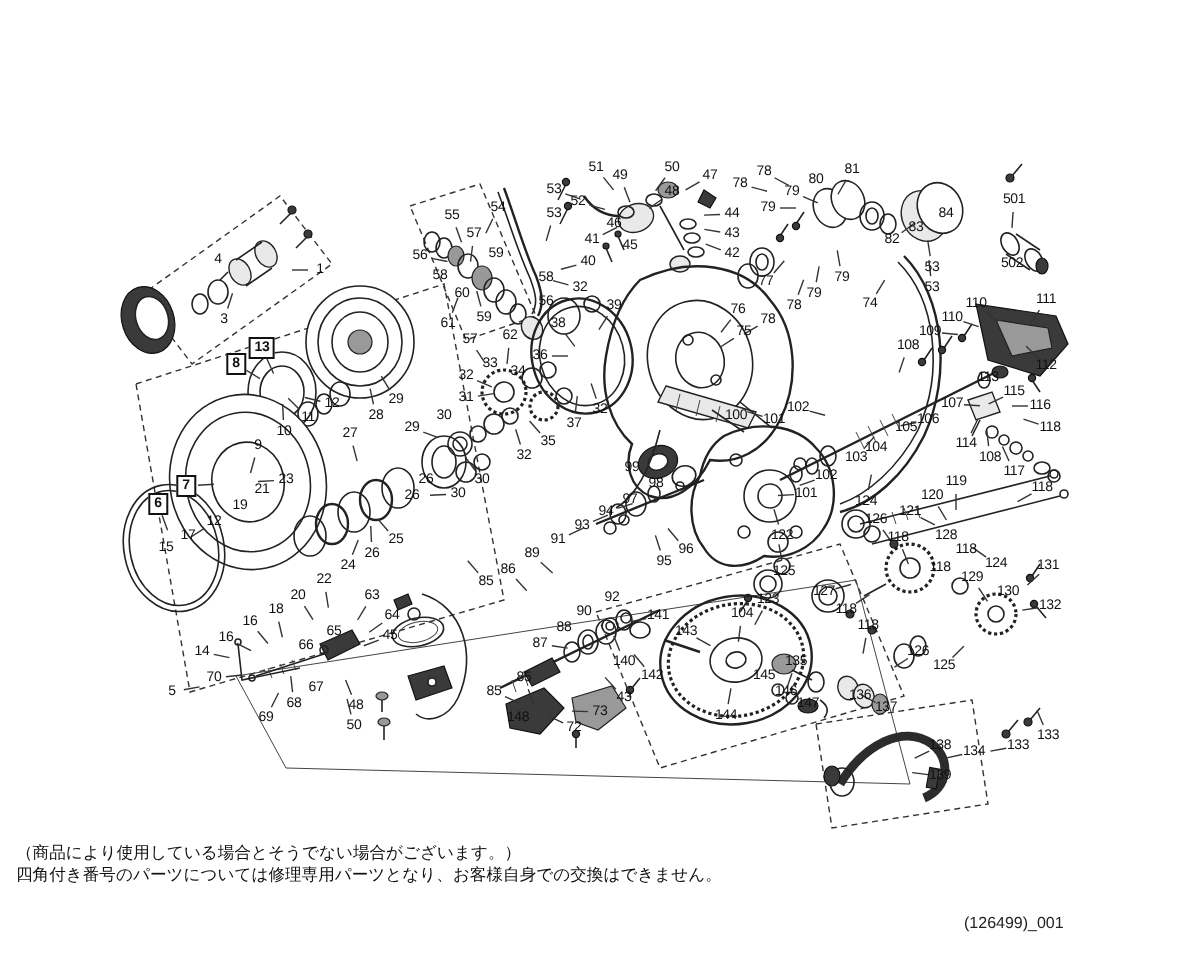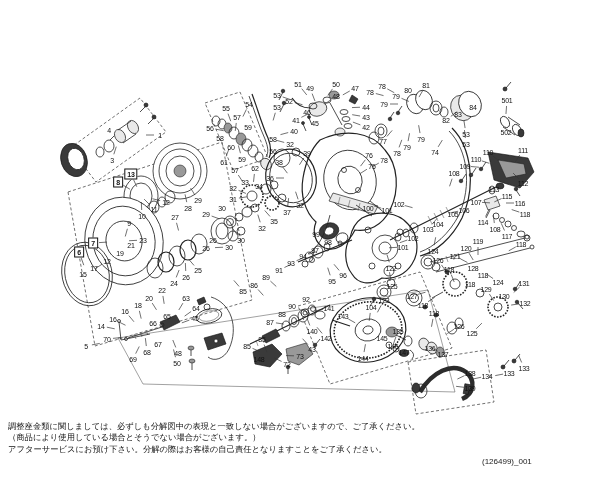--- a/index.html
+++ b/index.html
@@ -701,19 +701,18 @@
       <div class="callout" style="left: 363px; top: 358px;">144</div>
       <div class="callout" style="left: 382px; top: 338px;">145</div>
       <div class="callout" style="left: 393px; top: 346px;">146</div>
       <div class="callout" style="left: 404px; top: 352px;">147</div>
       <div class="callout" style="left: 259px; top: 359px;">148</div>
       <div class="callout" style="left: 507px; top: 100px;">501</div>
       <div class="callout" style="left: 506px; top: 132px;">502</div>
     </div>
 
   <div class="notes">
-    <div>調整座金類に関しましては、必ずしも分解図中の表現と一致しない場合がございますので、ご了承ください。</div>
     <div>（商品により使用している場合とそうでない場合がございます。）</div>
-    <div>アフターサービスにお預け下さい。分解の際はお客様の自己責任となりますことをご了承ください。</div>
+    <div>四角付き番号のパーツについては修理専用パーツとなり、お客様自身での交換はできません。</div>
   </div>
 
   <div class="doccode">(126499)_001</div>
 </div>
 
 </body></html>

